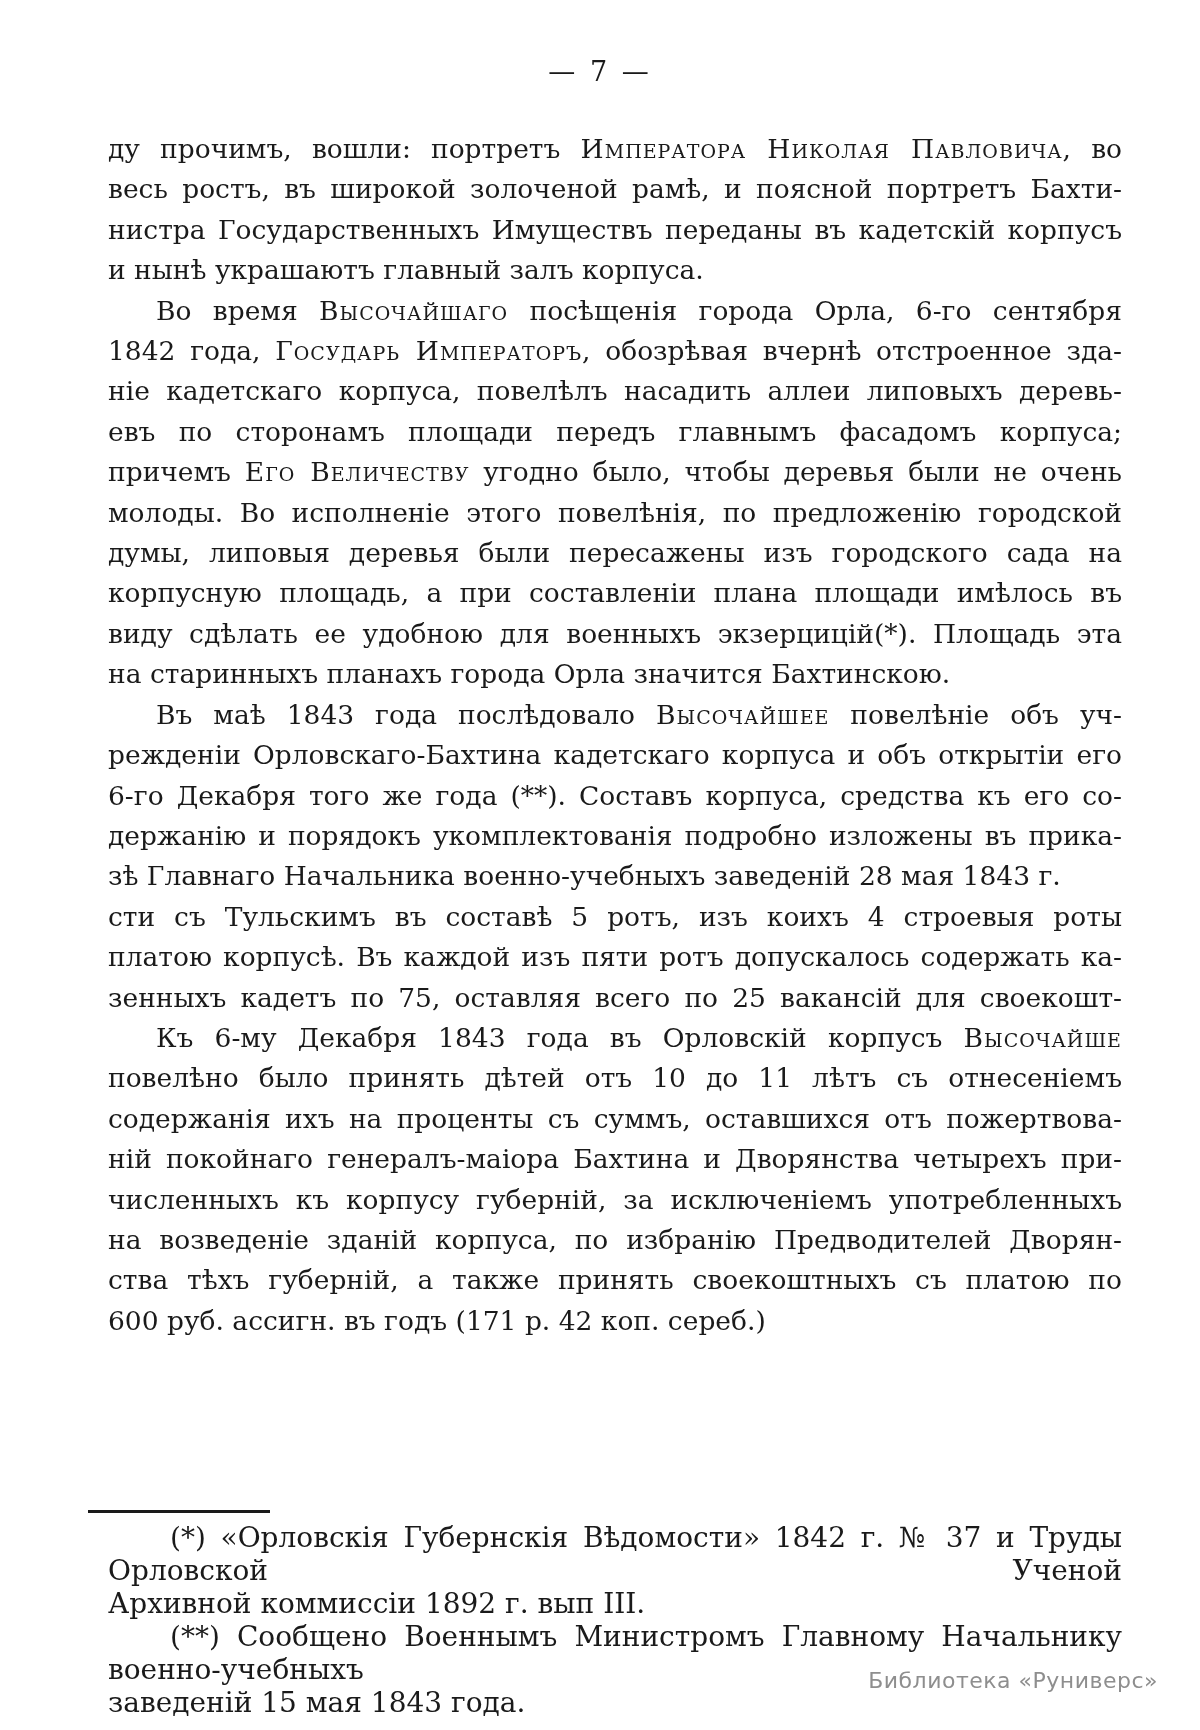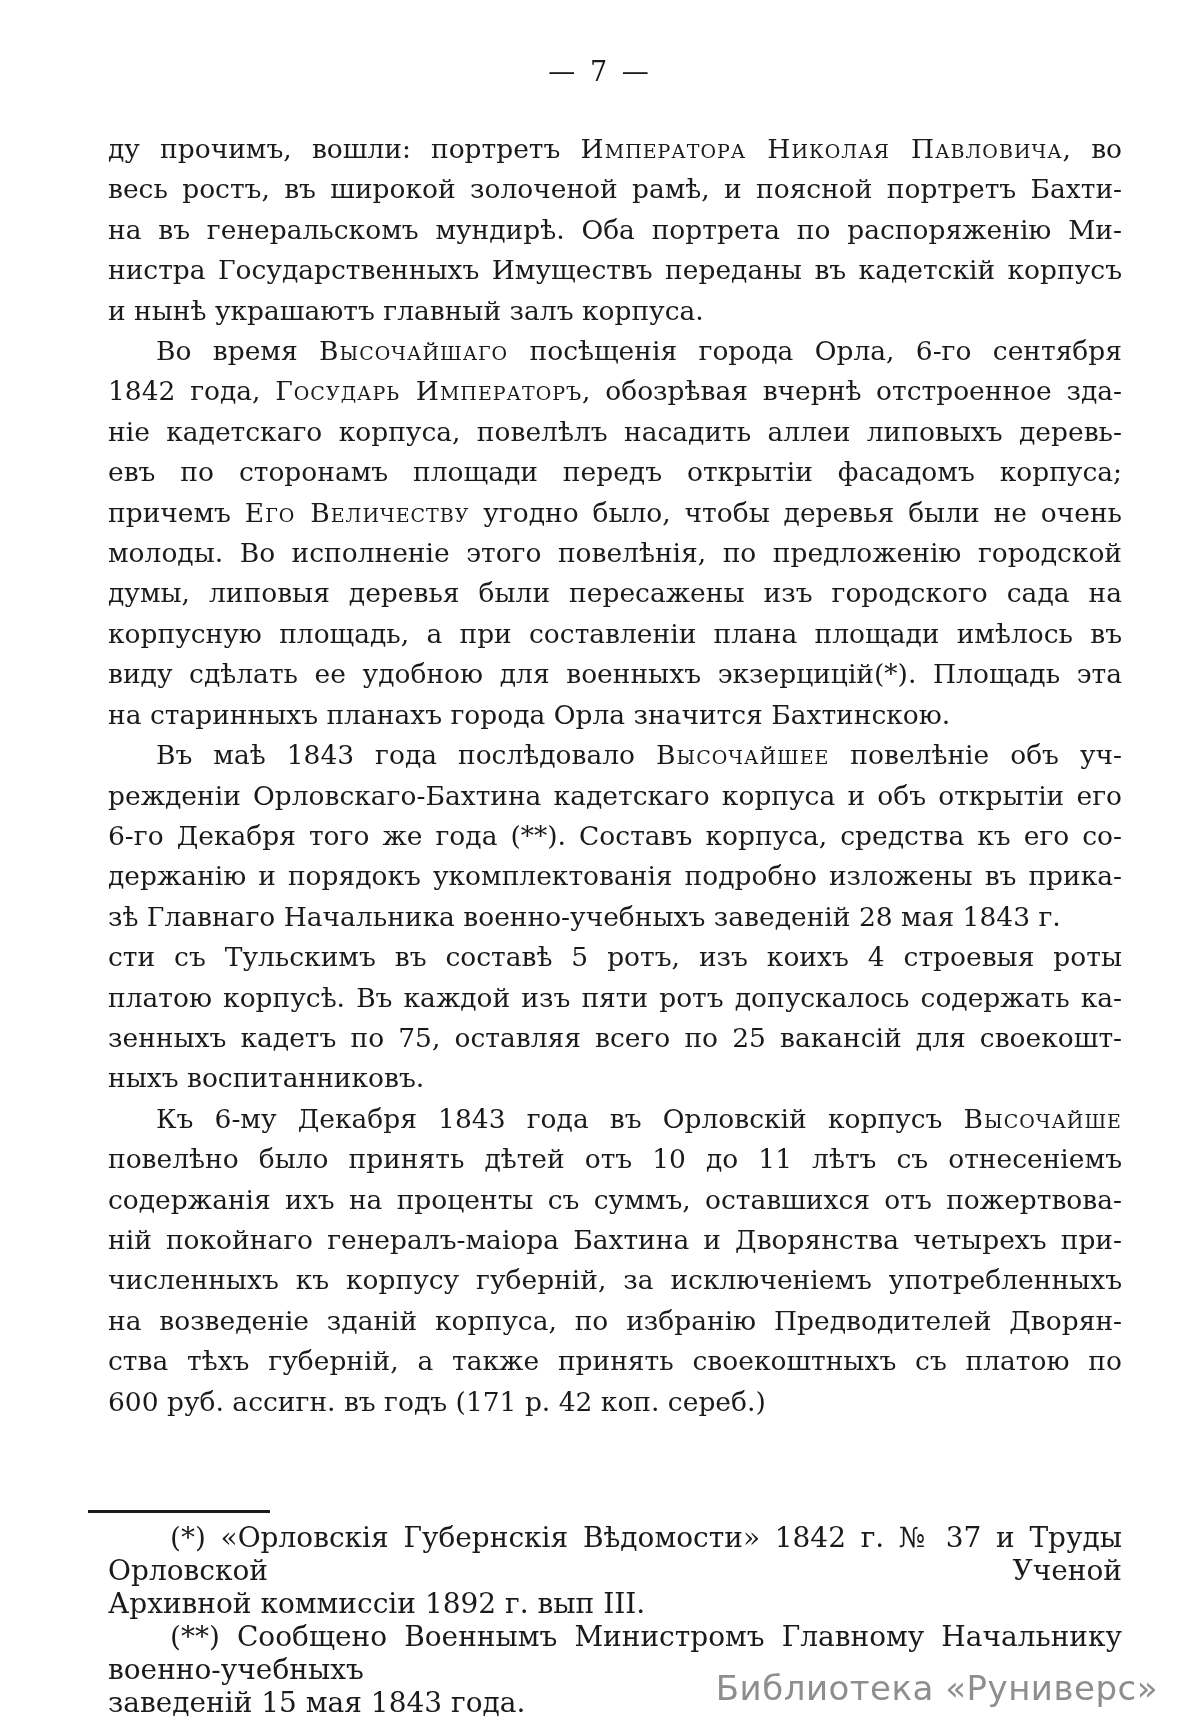--- a/index.html
+++ b/index.html
@@ -61,63 +61,61 @@
     width: 1034px;
     font-size: 28px;
     line-height: 33px;
   }
   .footnotes .line.indent { text-indent: 62px; }
   .watermark {
     position: absolute;
     top: 1668px;
     right: 42px;
     font-family: "DejaVu Sans", "Liberation Sans", sans-serif;
-    font-size: 34px;
+    font-size: 22px;
     letter-spacing: 0.5px;
     color: var(--wm, #8e8e8e);
   }
 </style>
 </head>
 <body>
 
 <div class="page" style="--ink: #1a1a1a; --paper: #ffffff; --wm: #8e8e8e;">
   <div class="pagenum">— 7 —</div>
 
   <div class="body-text">
       <div class="para">
         <div class="line">ду прочимъ, вошли: портретъ <span class="sc">Императора Николая Павловича</span>, во</div>
         <div class="line">весь ростъ, въ широкой золоченой рамѣ, и поясной портретъ Бахти-</div>
-        <div class="line">на въ генеральскомъ мундирѣ. Оба портрета по распоряженію Ми-</div>
         <div class="line">нистра Государственныхъ Имуществъ переданы въ кадетскій корпусъ</div>
         <div class="line last">и нынѣ украшаютъ главный залъ корпуса.</div>
       </div>
       <div class="para">
         <div class="line indent">Во время <span class="sc">Высочайшаго</span> посѣщенія города Орла, 6-го сентября</div>
         <div class="line">1842 года, <span class="sc">Государь Императоръ</span>, обозрѣвая вчернѣ отстроенное зда-</div>
         <div class="line">ніе кадетскаго корпуса, повелѣлъ насадить аллеи липовыхъ деревь-</div>
-        <div class="line">евъ по сторонамъ площади передъ открытіи фасадомъ корпуса;</div>
+        <div class="line">евъ по сторонамъ площади передъ главнымъ фасадомъ корпуса;</div>
         <div class="line">причемъ <span class="sc">Его Величеству</span> угодно было, чтобы деревья были не очень</div>
         <div class="line">молоды. Во исполненіе этого повелѣнія, по предложенію городской</div>
         <div class="line">думы, липовыя деревья были пересажены изъ городского сада на</div>
         <div class="line">корпусную площадь, а при составленіи плана площади имѣлось въ</div>
         <div class="line">виду сдѣлать ее удобною для военныхъ экзерцицій(*). Площадь эта</div>
         <div class="line last">на старинныхъ планахъ города Орла значится Бахтинскою.</div>
       </div>
       <div class="para">
         <div class="line indent">Въ маѣ 1843 года послѣдовало <span class="sc">Высочайшее</span> повелѣніе объ уч-</div>
         <div class="line">режденіи Орловскаго-Бахтина кадетскаго корпуса и объ открытіи его</div>
         <div class="line">6-го Декабря того же года (**). Составъ корпуса, средства къ его со-</div>
         <div class="line">держанію и порядокъ укомплектованія подробно изложены въ прика-</div>
         <div class="line last">зѣ Главнаго Начальника военно-учебныхъ заведеній 28 мая 1843 г.</div>
       </div>
       <div class="para">
         <div class="line">сти съ Тульскимъ въ составѣ 5 ротъ, изъ коихъ 4 строевыя роты</div>
         <div class="line">платою корпусѣ. Въ каждой изъ пяти ротъ допускалось содержать ка-</div>
         <div class="line">зенныхъ кадетъ по 75, оставляя всего по 25 вакансій для своекошт-</div>
-        <div class="line last">ныхъ воспитанниковъ.</div>
       </div>
       <div class="para">
         <div class="line indent">Къ 6-му Декабря 1843 года въ Орловскій корпусъ  <span class="sc">Высочайше</span></div>
         <div class="line">повелѣно было принять дѣтей отъ 10 до 11 лѣтъ съ отнесеніемъ</div>
         <div class="line">содержанія ихъ на проценты съ суммъ, оставшихся отъ пожертвова-</div>
         <div class="line">ній покойнаго генералъ-маіора Бахтина и Дворянства четырехъ при-</div>
         <div class="line">численныхъ къ корпусу губерній, за исключеніемъ употребленныхъ</div>
         <div class="line">на возведеніе зданій корпуса, по избранію Предводителей Дворян-</div>
         <div class="line">ства тѣхъ губерній, а также принять своекоштныхъ съ платою по</div>
         <div class="line last">600 руб. ассигн. въ годъ (171 р. 42 коп. сереб.)</div>

